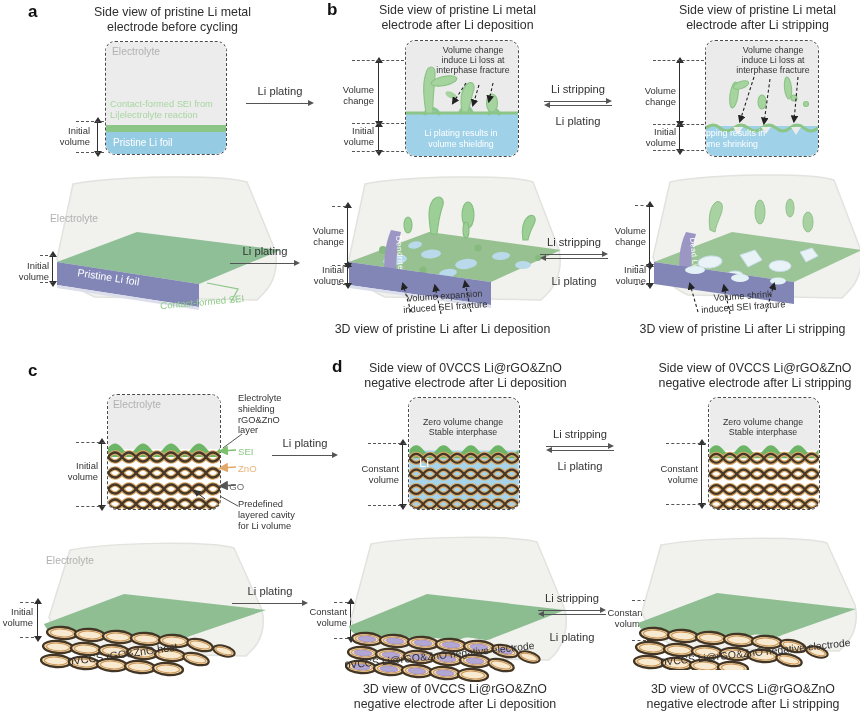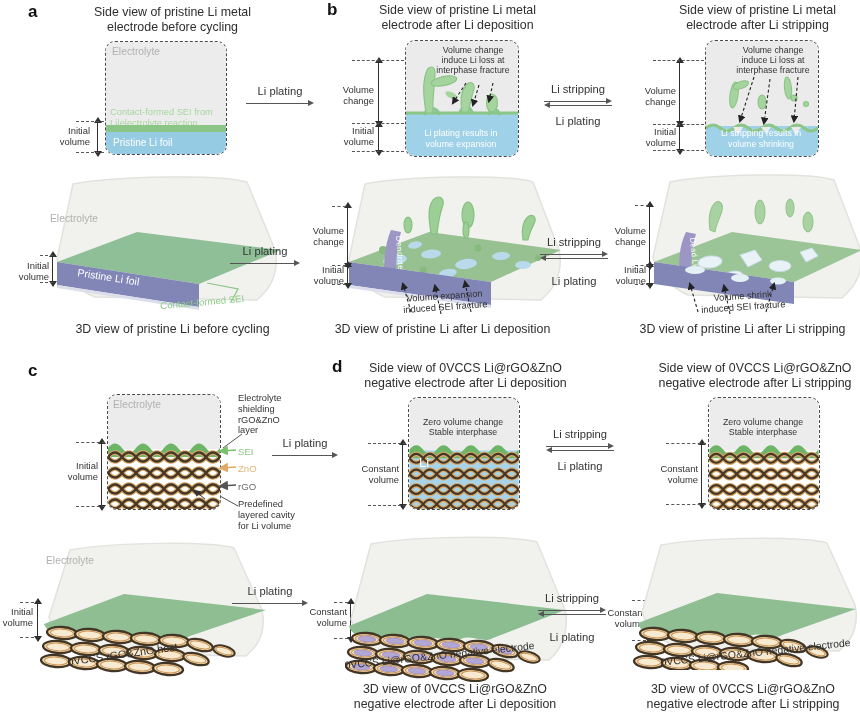--- a/index.html
+++ b/index.html
@@ -37,21 +37,21 @@
 
 <div id="fig">
 
   <div class="plabel" style="left:28px;top:2px;">a</div>
   <div class="ttl" style="left:55px;top:5px;width:235px;">Side view of pristine Li metal
 electrode before cycling</div>
 
   <div class="box" style="left:105px;top:41px;width:120px;height:112px;">
     <div style="position:absolute;inset:0;background:#ececec;"></div>
     <div class="elab" style="left:6px;top:4px;">Electrolyte</div>
-    <div class="note" style="left:4px;top:57px;width:114px;color:#a7d7a0;margin-top:8px;">Contact-formed SEI from
+    <div class="note" style="left:4px;top:57px;width:114px;color:#a7d7a0;">Contact-formed SEI from
 Li|electrolyte reaction</div>
     <div style="position:absolute;left:0;top:83px;width:120px;height:7px;background:#8bc686;"></div>
     <div style="position:absolute;left:0;top:90px;width:120px;height:22px;background:#96cbe4;"></div>
     <div class="note" style="left:7px;top:95px;color:#fff;font-size:10px;">Pristine Li foil</div>
   </div>
   <div class="vnote" style="left:30px;top:126px;width:60px;">Initial
 volume</div>
   <div class="varrow" style="left:97px;top:123px;height:28px;"></div>
   <div class="dash" style="left:76px;top:121px;width:28px;"></div>
   <div class="dash" style="left:76px;top:152px;width:28px;"></div>
@@ -86,21 +86,21 @@
       <ellipse cx="45" cy="54" rx="6" ry="3" transform="rotate(25 45 54)" fill="#a6d49f"></ellipse>
       <path d="M60,42 L47,62" stroke="#222" stroke-width="1.1" stroke-dasharray="3 2.4" fill="none" marker-end="url(#mb1)"></path>
       <path d="M73,44 L67,64" stroke="#222" stroke-width="1.1" stroke-dasharray="3 2.4" fill="none" marker-end="url(#mb1)"></path>
       <path d="M87,42 L83,60" stroke="#222" stroke-width="1.1" stroke-dasharray="3 2.4" fill="none" marker-end="url(#mb1)"></path>
     </svg>
   </div>
   <div class="note" style="left:429px;top:45px;width:88px;text-align:center;font-size:8.8px;">Volume change
 induce Li loss at
 interphase fracture</div>
   <div class="wnote" style="left:409px;top:128px;width:104px;">Li plating results in
-volume expansion</div>
+volume shielding</div>
   <div class="vnote" style="left:330px;top:85px;width:44px;">Volume
 change</div>
   <div class="varrow" style="left:378px;top:63px;height:58px;"></div>
   <div class="vnote" style="left:324px;top:126px;width:50px;">Initial
 volume</div>
   <div class="varrow" style="left:378px;top:127px;height:23px;"></div>
   <div class="dash" style="left:352px;top:60px;width:52px;"></div>
   <div class="dash" style="left:352px;top:123px;width:52px;"></div>
   <div class="dash" style="left:352px;top:151px;width:52px;"></div>
 
@@ -133,21 +133,21 @@
         <circle cx="100" cy="63" r="2.5"></circle>
       </g>
       <path d="M48,36 L34,80" stroke="#222" stroke-width="1.1" stroke-dasharray="3 2.4" fill="none" marker-end="url(#mb2)"></path>
       <path d="M64,38 L58,82" stroke="#222" stroke-width="1.1" stroke-dasharray="3 2.4" fill="none" marker-end="url(#mb2)"></path>
       <path d="M92,36 L88,80" stroke="#222" stroke-width="1.1" stroke-dasharray="3 2.4" fill="none" marker-end="url(#mb2)"></path>
     </svg>
   </div>
   <div class="note" style="left:729px;top:45px;width:88px;text-align:center;font-size:8.8px;">Volume change
 induce Li loss at
 interphase fracture</div>
-  <div class="wnote" style="left:709px;top:128px;width:104px;">Li stripping results in
+  <div class="wnote" style="left:673px;top:128px;width:104px;">Li stripping results in
 volume shrinking</div>
   <div class="vnote" style="left:632px;top:86px;width:44px;">Volume
 change</div>
   <div class="varrow" style="left:679px;top:63px;height:58px;"></div>
   <div class="vnote" style="left:627px;top:127px;width:49px;">Initial
 volume</div>
   <div class="varrow" style="left:679px;top:127px;height:22px;"></div>
   <div class="dash" style="left:653px;top:60px;width:51px;"></div>
   <div class="dash" style="left:653px;top:124px;width:51px;"></div>
   <div class="dash" style="left:653px;top:150px;width:51px;"></div>
@@ -160,21 +160,20 @@
     <text transform="translate(42,104) rotate(8.8)" font-size="10.5" fill="#ffffff">Pristine Li foil</text>
     <path d="M196,130 L203,117 L172,111" fill="none" stroke="#8bc686" stroke-width="1.2"></path>
   </svg>
   <div class="elab" style="left:50px;top:213px;">Electrolyte</div>
   <div class="note" style="left:160px;top:296px;width:95px;color:#8fcb89;font-size:9.6px;transform:rotate(-5deg);">Contact-formed SEI</div>
   <div class="vnote" style="left:8px;top:261px;width:41px;">Initial
 volume</div>
   <div class="varrow" style="left:52px;top:257px;height:24px;"></div>
   <div class="dash" style="left:40px;top:255px;width:13px;"></div>
   <div class="dash" style="left:40px;top:282px;width:13px;"></div>
-  <div class="cap" style="left:40px;top:322px;width:265px;">3D view of pristine Li before cycling</div>
 
   <div class="lp" style="left:230px;top:245px;width:70px;">
     <div>Li plating</div>
     <div class="arr arr-r"></div>
   </div>
 
   <svg style="position:absolute;left:333px;top:170px;" width="235" height="150" viewBox="0 0 235 150">
     <defs>
         <marker id="mv2" markerWidth="7" markerHeight="7" refX="5" refY="3.5" orient="auto">
           <path d="M0,0 L7,3.5 L0,7 Z" fill="#222"></path>
@@ -336,21 +335,21 @@
     <path d="M20,77 L5,78" stroke="#e2a868" stroke-width="1.4" marker-end="url(#mko)"></path>
     <path d="M20,95 L5,96" stroke="#555" stroke-width="1.4" marker-end="url(#mkd)"></path>
     <path d="M22,116 L4,106" stroke="#555" stroke-width="1"></path>
   </svg>
   <div class="note" style="left:238px;top:393px;width:60px;">Electrolyte
 shielding
 rGO&amp;ZnO
 layer</div>
   <div class="note" style="left:238px;top:446px;color:#8bc686;font-size:9.6px;">SEI</div>
   <div class="note" style="left:238px;top:463px;color:#e8b377;font-size:9.6px;">ZnO</div>
-  <div class="note" style="left:238px;top:481px;color:#6a6a6a;font-size:9.6px;">rGO</div>
+  <div class="note" style="left:226px;top:481px;color:#6a6a6a;font-size:9.6px;">rGO</div>
   <div class="note" style="left:238px;top:499px;width:62px;">Predefined
 layered cavity
 for Li volume</div>
 
   <div class="lp" style="left:272px;top:437px;width:66px;">
     <div>Li plating</div>
     <div class="arr arr-r"></div>
   </div>
 
   <div class="plabel" style="left:332px;top:357px;">d</div>

